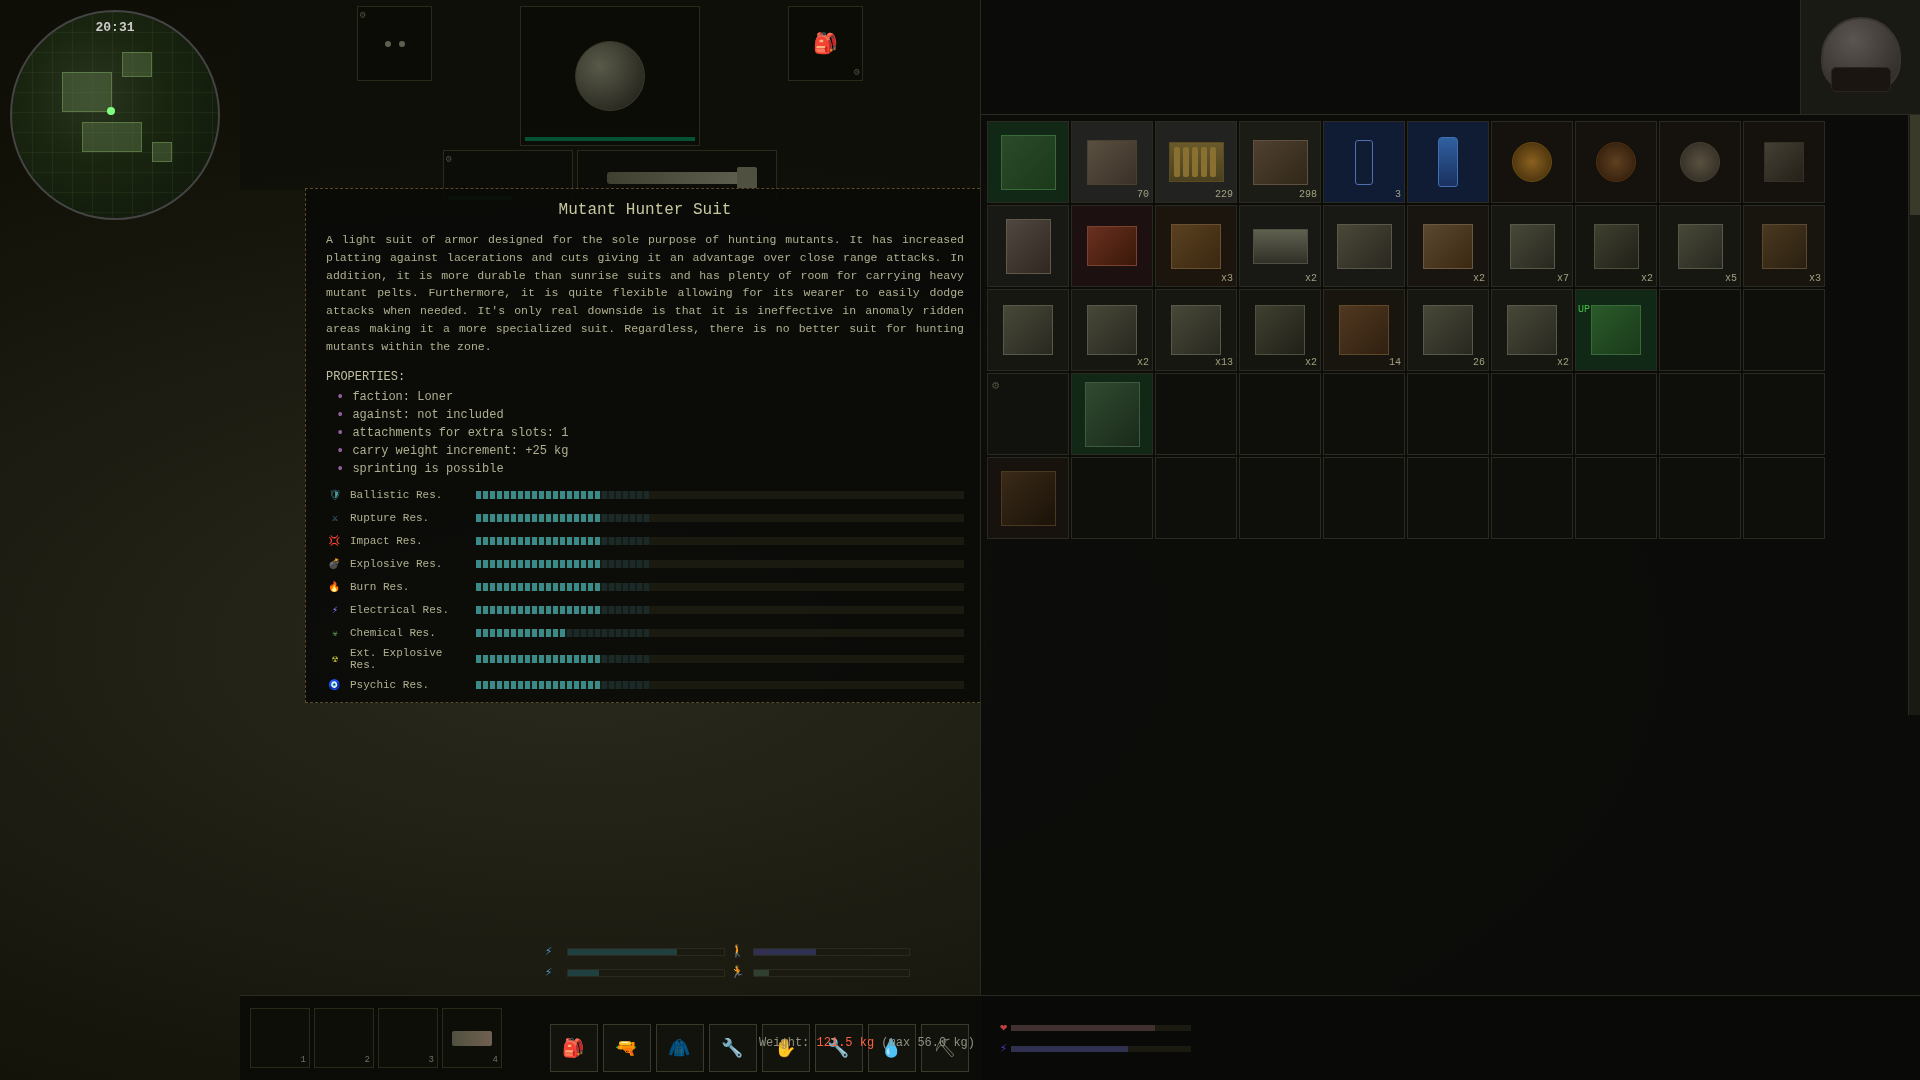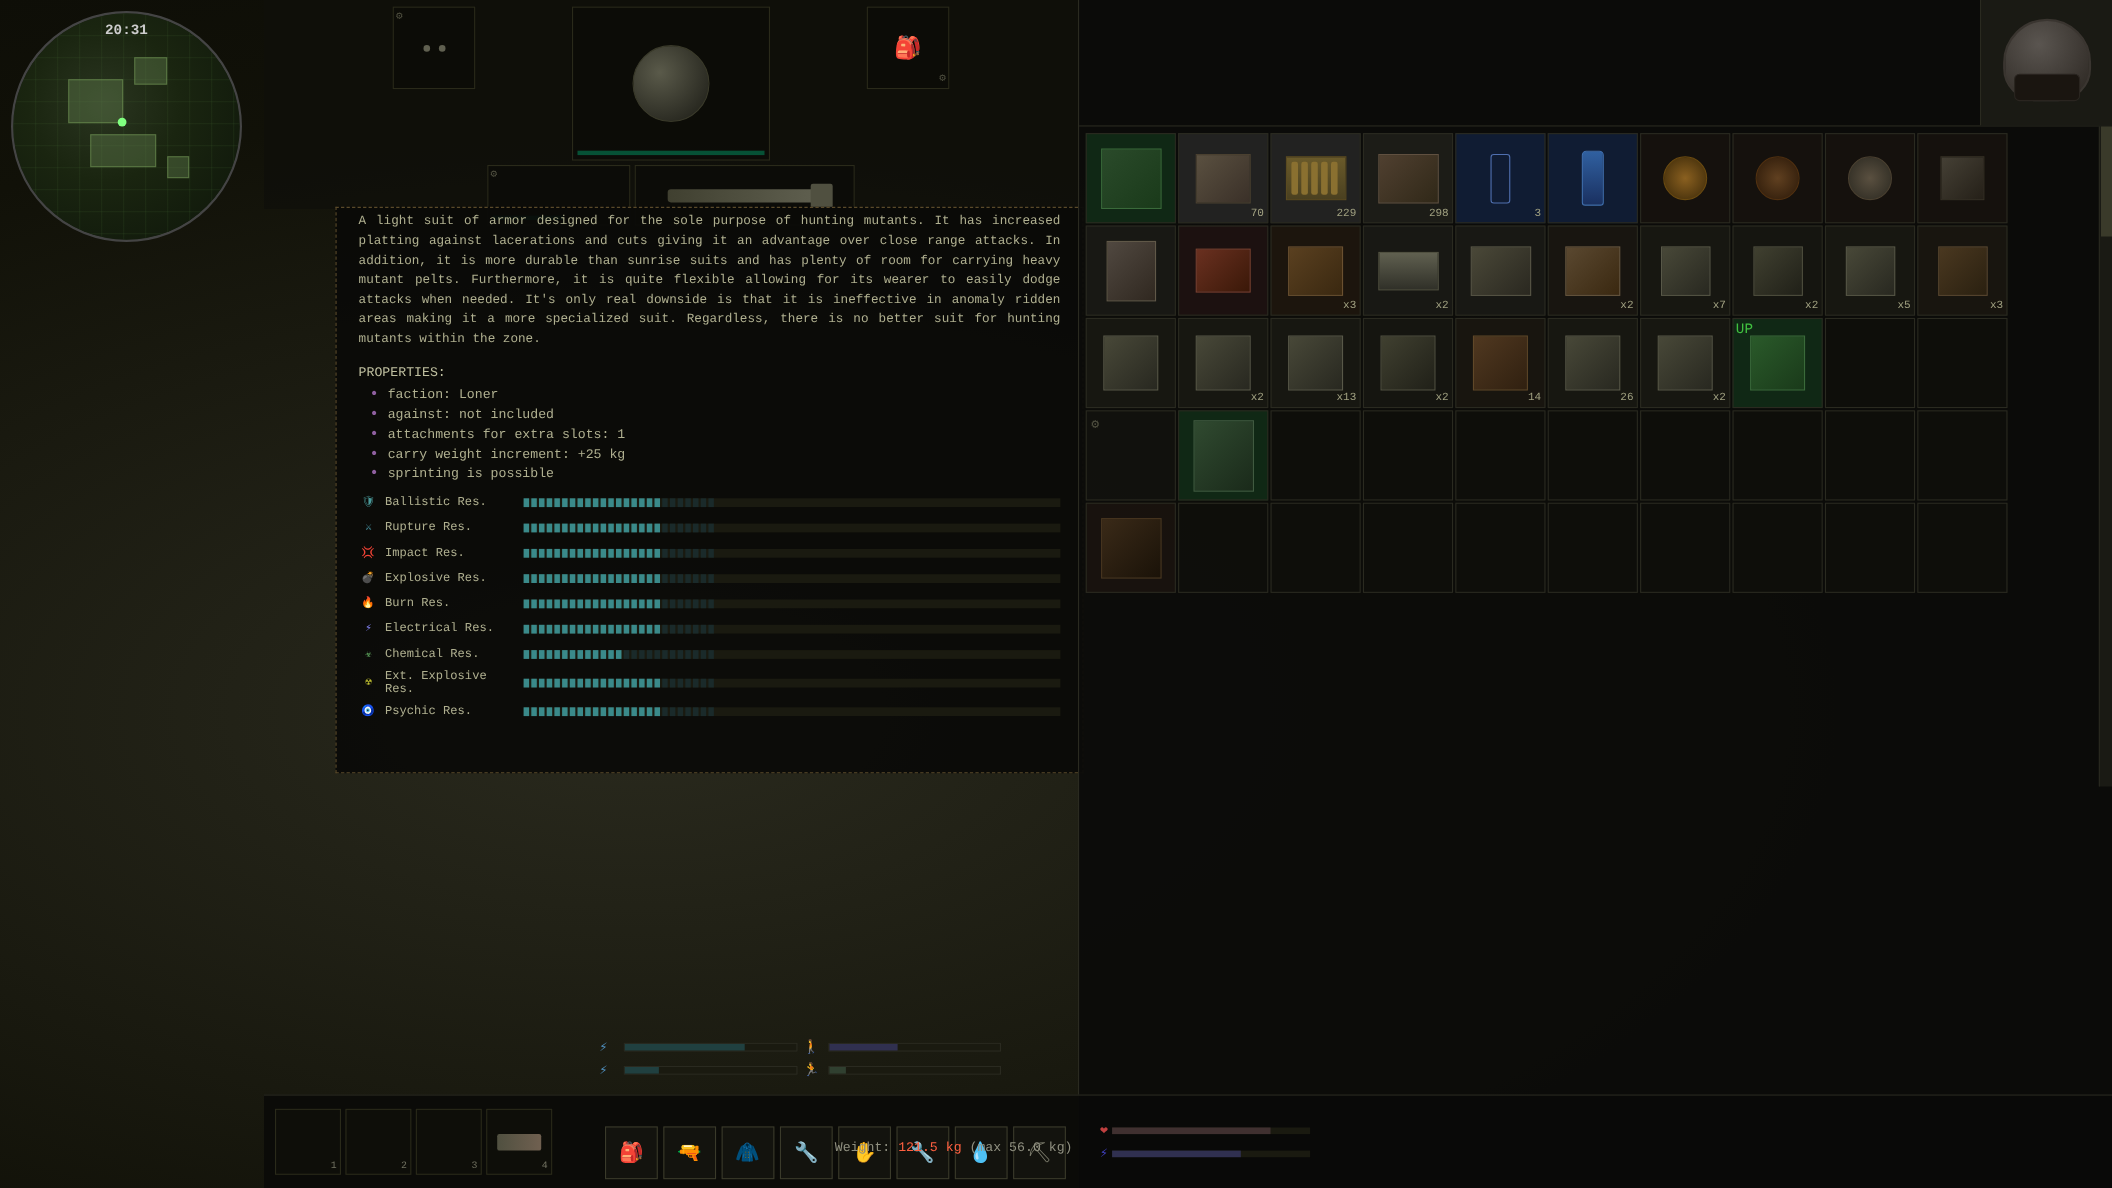--- a/index.html
+++ b/index.html
@@ -509,20 +509,21 @@
     <div class="equip-slot-box" style="width:200px;height:55px;">
 
       <div style="width:140px;height:12px;background:linear-gradient(90deg,#404030,#606050);border-radius:3px;position:relative;">
         <div style="position:absolute;right:-10px;top:-5px;width:20px;height:22px;background:#505040;border-radius:2px;"></div>
       </div>
     </div>
   </div>
 </div>
 
 <div class="item-panel">
+  <div class="item-title">Mutant Hunter Suit</div>
 
 
 
   <div class="item-description">A light suit of armor designed for the sole purpose of hunting mutants. It has increased platting against lacerations and cuts giving it an advantage over close range attacks. In addition, it is more durable than sunrise suits and has plenty of room for carrying heavy mutant pelts. Furthermore, it is quite flexible allowing for its wearer to easily dodge attacks when needed. It's only real downside is that it is ineffective in anomaly ridden areas making it a more specialized suit. Regardless, there is no better suit for hunting mutants within the zone.</div>
 
   <div class="properties-header">PROPERTIES:</div>
 
   <div>
     <div class="property-item">
         <span class="property-bullet">•</span>
@@ -964,21 +965,21 @@
     <div class="inv-slot" style="background:rgba(28,28,22,0.7);">
       <div style="width:50px;height:50px;background:linear-gradient(135deg,#484838,#282820);border:1px solid #585848;"></div>
       <div class="inv-count">26</div>
     </div>
     <div class="inv-slot" style="background:rgba(28,28,22,0.7);">
       <div style="width:50px;height:50px;background:linear-gradient(135deg,#484838,#282820);border:1px solid #585848;"></div>
       <div class="inv-count">x2</div>
     </div>
     <div class="inv-slot item-green" style="background:rgba(20,40,20,0.7);">
       <div style="width:50px;height:50px;background:linear-gradient(135deg,#2a5a2a,#1a3a1a);border:1px solid #3a6a3a;"></div>
-      <div style="position:absolute;top:2px;left:2px;color:#40c040;font-size:13px;">UP</div>
+      <div style="position:absolute;top:14px;left:2px;color:#40c040;font-size:10px;">UP</div>
     </div>
     <div class="inv-slot" style="background:rgba(15,15,12,0.7);"></div>
     <div class="inv-slot" style="background:rgba(15,15,12,0.7);"></div>
 
     <div class="inv-slot" style="background:rgba(20,20,15,0.7);">
       <div style="position:absolute;top:4px;left:4px;color:#505040;font-size:12px;">⚙</div>
     </div>
     <div class="inv-slot item-green" style="background:rgba(25,45,25,0.7);">
       <div style="width:55px;height:65px;background:linear-gradient(135deg,#304a30,#1a2a1a);border:1px solid #405a40;"></div>
     </div>

